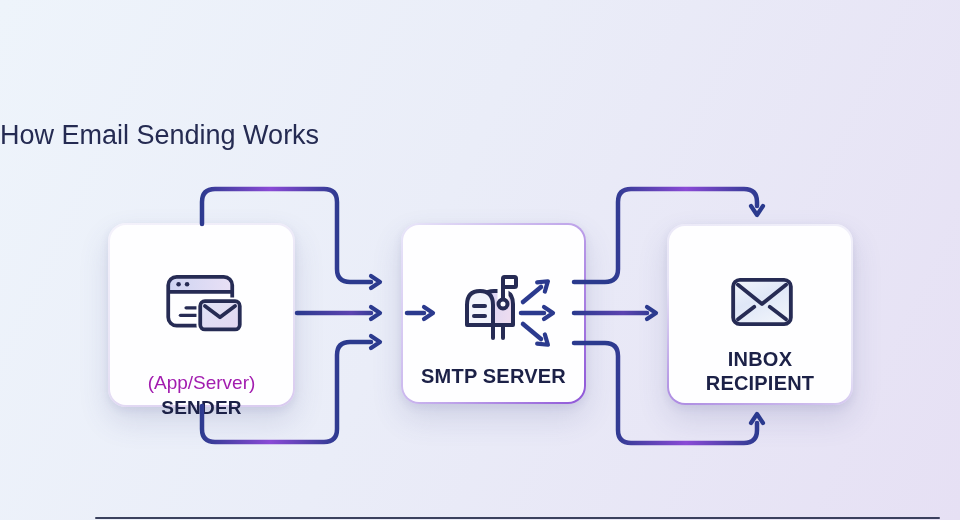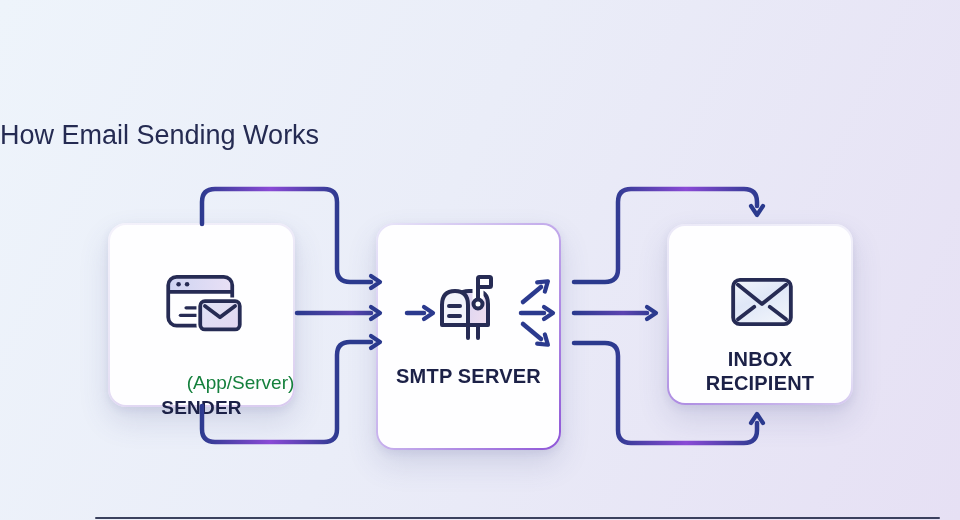--- a/index.html
+++ b/index.html
@@ -22,35 +22,35 @@
     position:absolute; border-radius:18px; padding:2px;
     box-shadow:0 14px 30px rgba(76,81,140,.16), 0 3px 8px rgba(76,81,140,.10);
     z-index:1;
   }
   .card {
     position:relative; width:100%; height:100%;
     background:#fefeff; border-radius:16px;
   }
   .frame-sender { left:108px; top:223px; width:187px; height:184px;
     background:linear-gradient(160deg,#f4f2fb 0%,#e7e2f5 60%,#d8c9ef 100%); }
-  .frame-smtp { left:376px; top:223px; width:185px; height:227px;
+  .frame-smtp { left:401px; top:223px; width:185px; height:181px;
     background:linear-gradient(125deg,#e9e7f9 0%,#c0a6ea 55%,#8e55d7 100%); }
   .frame-recipient { left:667px; top:224px; width:186px; height:181px;
     background:linear-gradient(25deg,#ab88e1 0%,#e7e4f6 45%,#f1f0fa 100%); }
   .node-icon { position:absolute; }
   .icon-sender { left:50px; top:48px; }
   .icon-smtp { left:60px; top:50px; }
   .icon-recipient { left:61px; top:51px; }
   .node-label {
     position:absolute; left:0; width:100%; text-align:center;
     font-weight:800; color:#1c2147; letter-spacing:.2px;
   }
   .node-sublabel {
     position:absolute; left:0; width:100%; text-align:center;
-    font-weight:400; color:#15803d;margin-left:39px;
+    font-weight:400; color:#a21caf;
   }
   .lbl-sender { top:124px; font-size:19px;margin-top:48px; }
   .sub-sender { top:147px; font-size:19px; }
   .lbl-smtp { top:140px; font-size:20px; }
   .lbl-recipient { top:121px; font-size:20px; line-height:24px; }
   .connectors {
     position:absolute; left:0; top:0; width:960px; height:520px;
     z-index:2; pointer-events:none;
   }
   .bottom-hairline {

